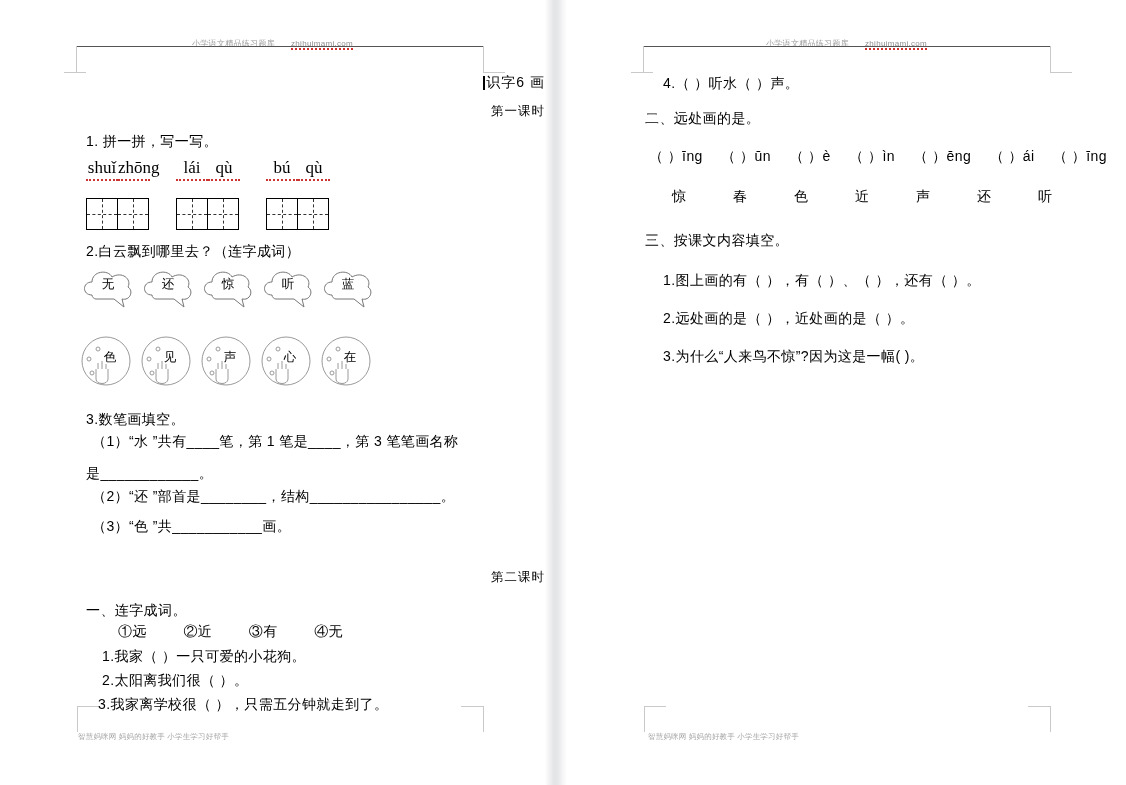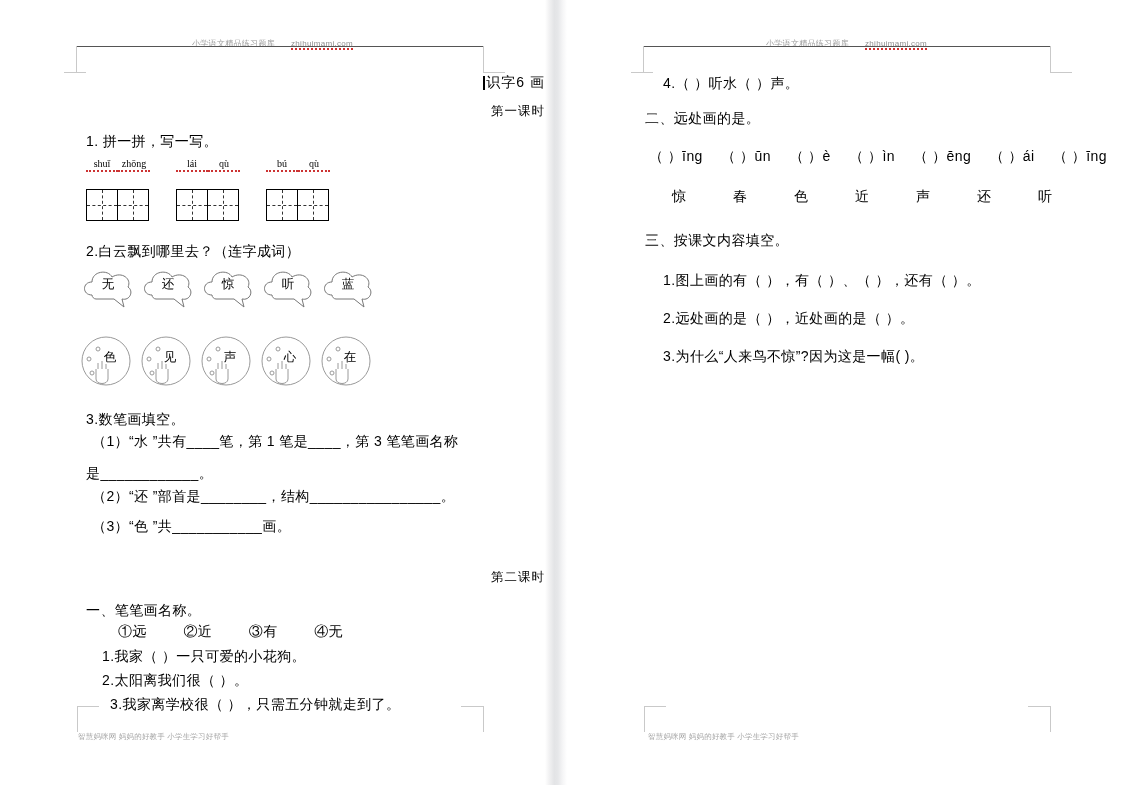--- a/index.html
+++ b/index.html
@@ -101,21 +101,21 @@
     height: 14px;
     background: #000;
     vertical-align: -3px;
     margin-right: 1px;
   }
 
   
   .tz-group { position: absolute; }
   .tz-pinyin {
     font-family: "Liberation Serif", serif;
-    font-size: 10px;
+    font-size: 17px;
     color: #000;
     display: flex;
     margin-bottom: 17px;
   }
   .tz-pinyin span {
     width: 32px;
     text-align: center;
     border-bottom: 2px dotted #c33;
     padding-bottom: 1px;
   }
@@ -326,35 +326,35 @@
       </div>
 
       <div class="ln" style="left:86px;top:411px;">3.数笔画填空。</div>
       <div class="ln" style="left:92px;top:433px;">（1）“水 ”共有____笔，第 1 笔是____，第 3 笔笔画名称</div>
       <div class="ln" style="left:86px;top:465px;">是____________。</div>
       <div class="ln" style="left:92px;top:488px;">（2）“还 ”部首是________，结构________________。</div>
       <div class="ln" style="left:92px;top:518px;">（3）“色 ”共___________画。</div>
 
       <div class="ln center subtitle" style="top:569px;">第二课时</div>
 
-      <div class="ln" style="left:86px;top:602px;">一、笔笔画名称。</div>
+      <div class="ln" style="left:86px;top:602px;">一、连字成词。</div>
 
       <div class="ln" style="left:118px;top:623px;">
         <span>①远</span>
         <span class="sp" style="width:28px;"></span>
         <span>②近</span>
         <span class="sp" style="width:28px;"></span>
         <span>③有</span>
         <span class="sp" style="width:28px;"></span>
         <span>④无</span>
       </div>
 
       <div class="ln" style="left:102px;top:648px;">1.我家（      ）一只可爱的小花狗。</div>
       <div class="ln" style="left:102px;top:672px;">2.太阳离我们很（      ）。</div>
-      <div class="ln" style="left:110px;top:696px;">3.我家离学校很（      ），只需五分钟就走到了。</div>
+      <div class="ln" style="left:98px;top:696px;">3.我家离学校很（      ），只需五分钟就走到了。</div>
 
     </div>
 
     <div class="wm-footer lf">智慧妈咪网 妈妈的好教手 小学生学习好帮手</div>
   </div>
 
   <div class="gutter"></div>
 
   <div class="page page-right">
 

